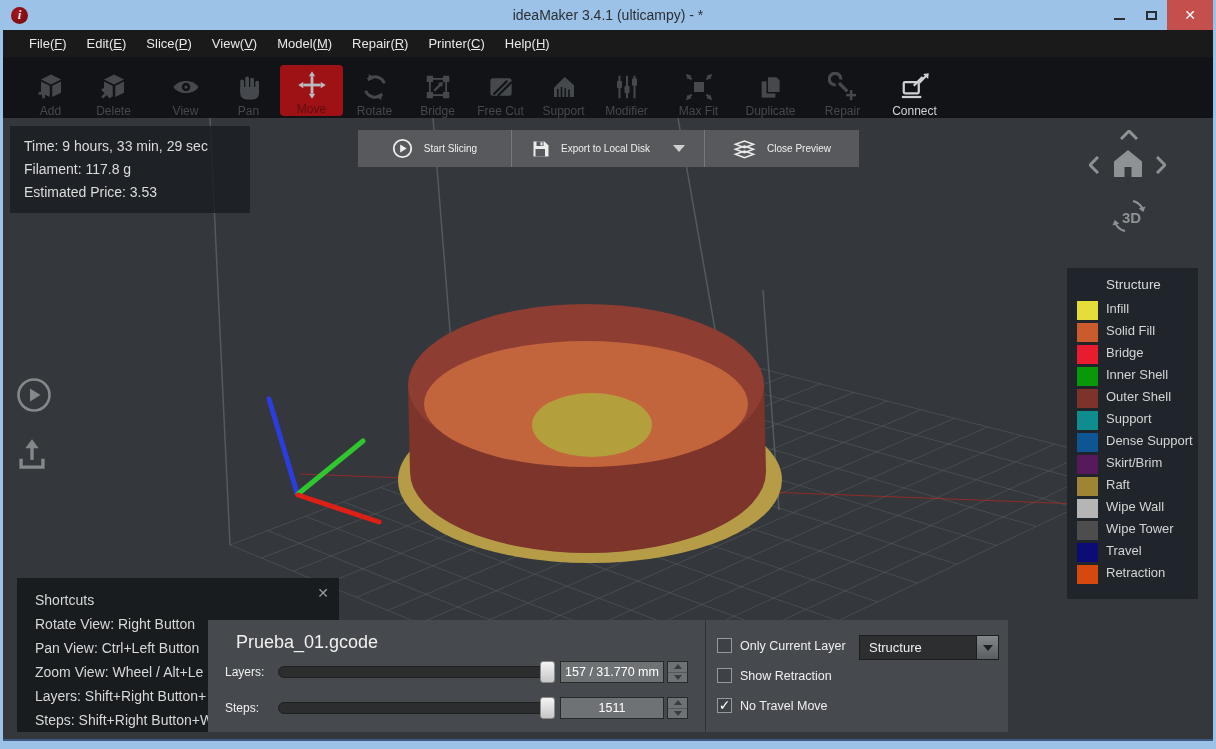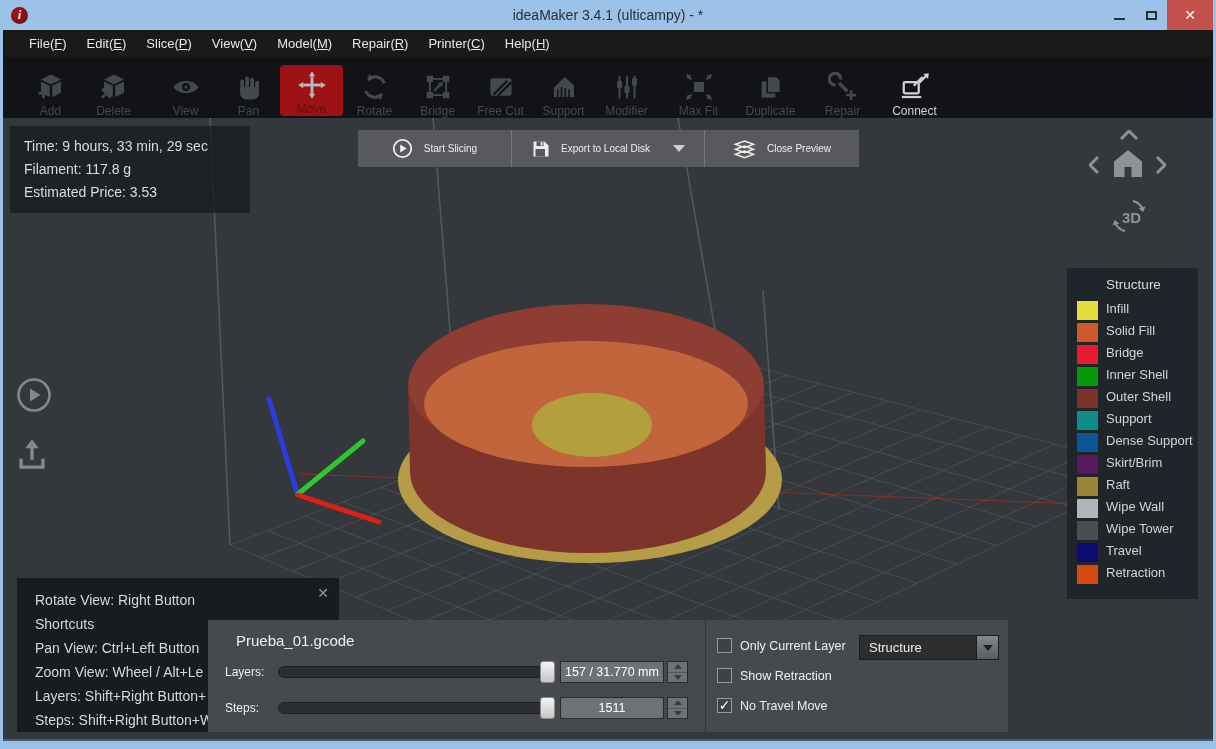--- a/index.html
+++ b/index.html
@@ -63,21 +63,21 @@
   
   .shortcuts { position:absolute; left:14px; top:460px; width:322px; height:154px; z-index:2;
     background:rgba(20,24,27,0.88); padding:10px 0 0 18px; color:#d8d8d8; font-size:14px; overflow:hidden; }
   .shortcuts .line { line-height:24px; white-space:nowrap; overflow:hidden; }
   .sc-close { position:absolute; top:7px; right:10px; color:#9a9a9a; font-size:14px; }
   
   .bottom-panel { position:absolute; left:205px; top:502px; width:800px; height:112px; z-index:3;
     background:#46494d; display:flex; }
   .bp-left { width:497px; position:relative; }
   .bp-right { flex:1; border-left:1px solid #303234; position:relative; }
-  .gcode-name { position:absolute; left:28px; top:12px; font-size:15px; color:#f0f0f0; }
+  .gcode-name { position:absolute; left:28px; top:12px; font-size:18px; color:#f0f0f0; }
   .srow { position:absolute; left:0; right:0; height:24px; }
   .srow.r1 { top:40px; } .srow.r2 { top:76px; }
   .slabel { position:absolute; left:17px; top:5px; font-size:12px; color:#f0f0f0; }
   .slider { position:absolute; left:70px; top:6px; width:277px; height:12px;
     background:#2b2d2f; border:1px solid #1e2022; border-radius:6px; }
   .thumb { position:absolute; right:-1px; top:-6px; width:15px; height:22px; border-radius:3px;
     background:linear-gradient(#f4f4f4,#c6c6c6); border:1px solid #8a8a8a; }
   .valuebox { position:absolute; left:352px; top:1px; width:104px; height:22px; line-height:21px;
     background:#6f7275; border:1px solid #27292b; color:#fff; font-size:12.5px; text-align:center; }
   .spin { position:absolute; left:459px; top:1px; width:21px; height:22px;
@@ -502,22 +502,22 @@
           <span class="legend-label">Travel</span>
         </div>
       <div class="legend-row">
           <span class="swatch" style="background: rgb(214, 73, 14);"></span>
           <span class="legend-label">Retraction</span>
         </div>
     </div>
 
     <div class="shortcuts">
       <span class="sc-close">✕</span>
+      <div class="line">Shortcuts</div>
       <div class="line">Rotate View: Right Button</div>
-      <div class="line">Shortcuts</div>
       <div class="line">Pan View: Ctrl+Left Button</div>
       <div class="line">Zoom View: Wheel / Alt+Le</div>
       <div class="line">Layers: Shift+Right Button+</div>
       <div class="line">Steps: Shift+Right Button+W</div>
     </div>
 
     <div class="bottom-panel">
       <div class="bp-left">
         <div class="gcode-name">Prueba_01.gcode</div>
         <div class="srow r1">

